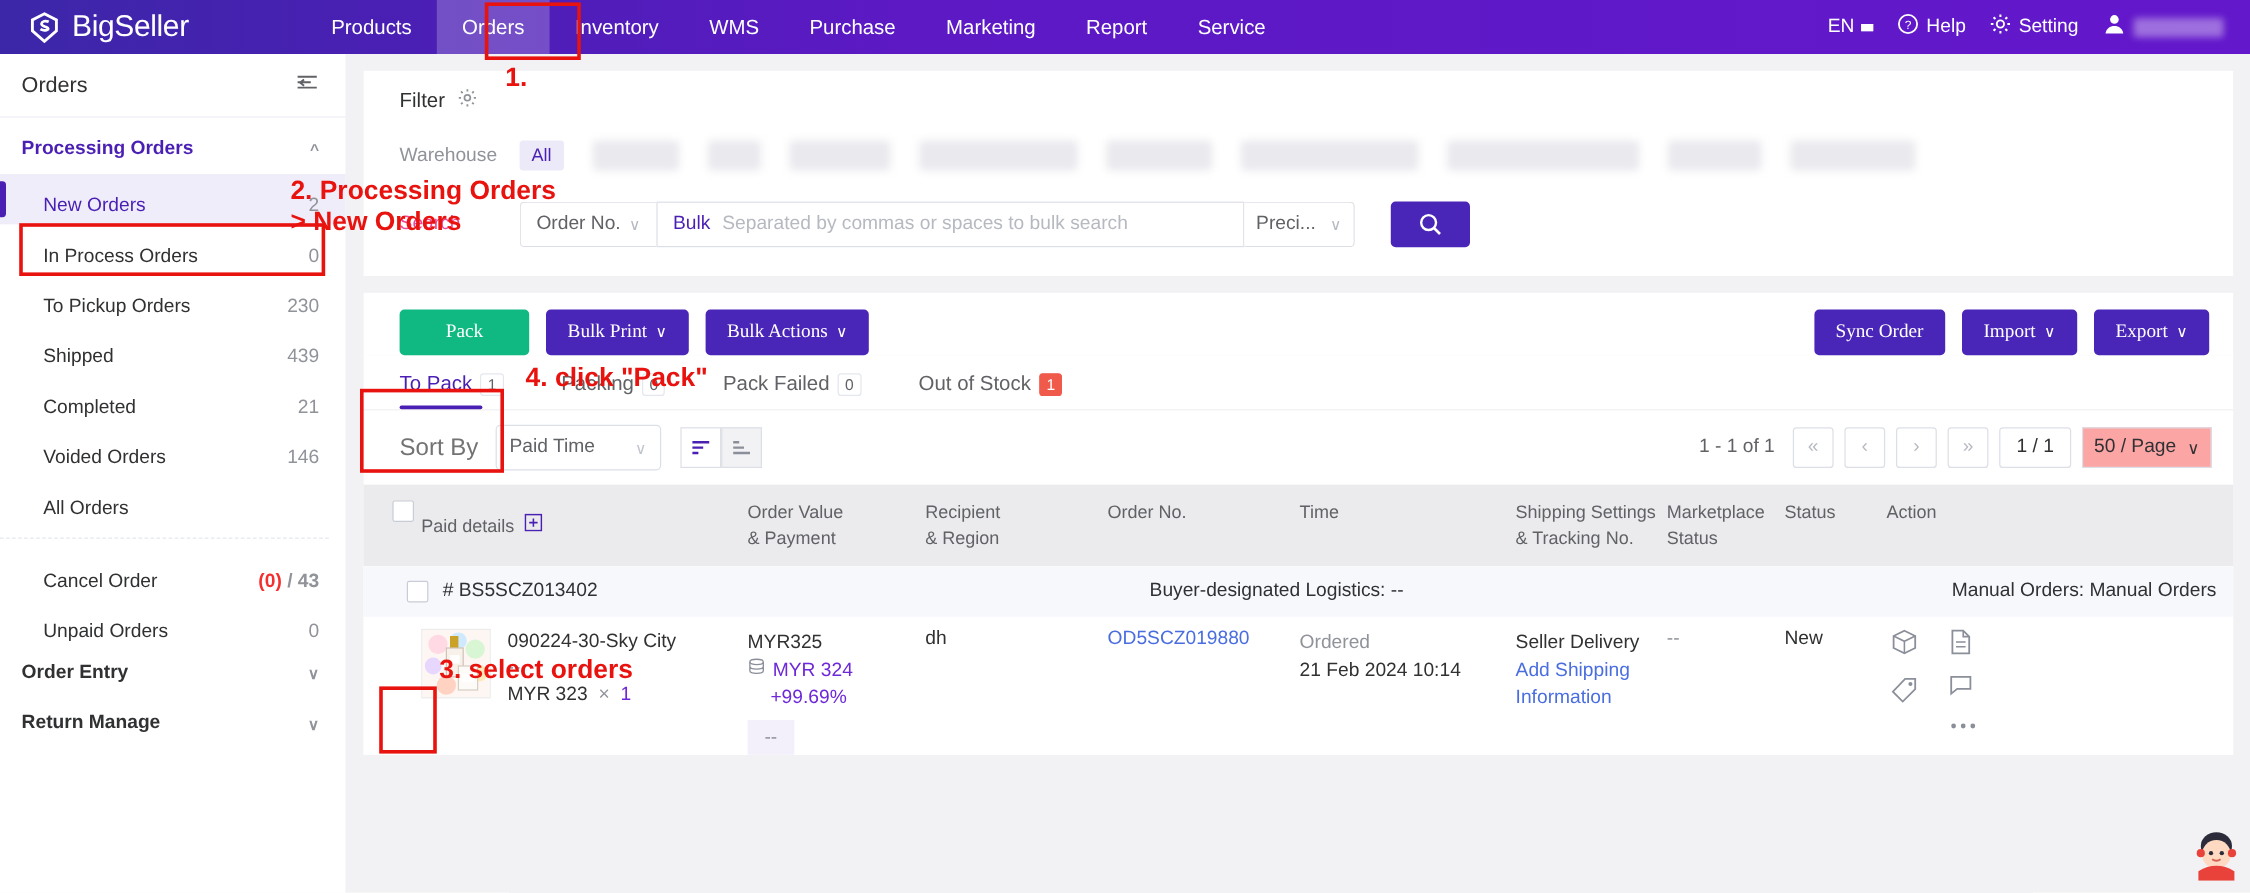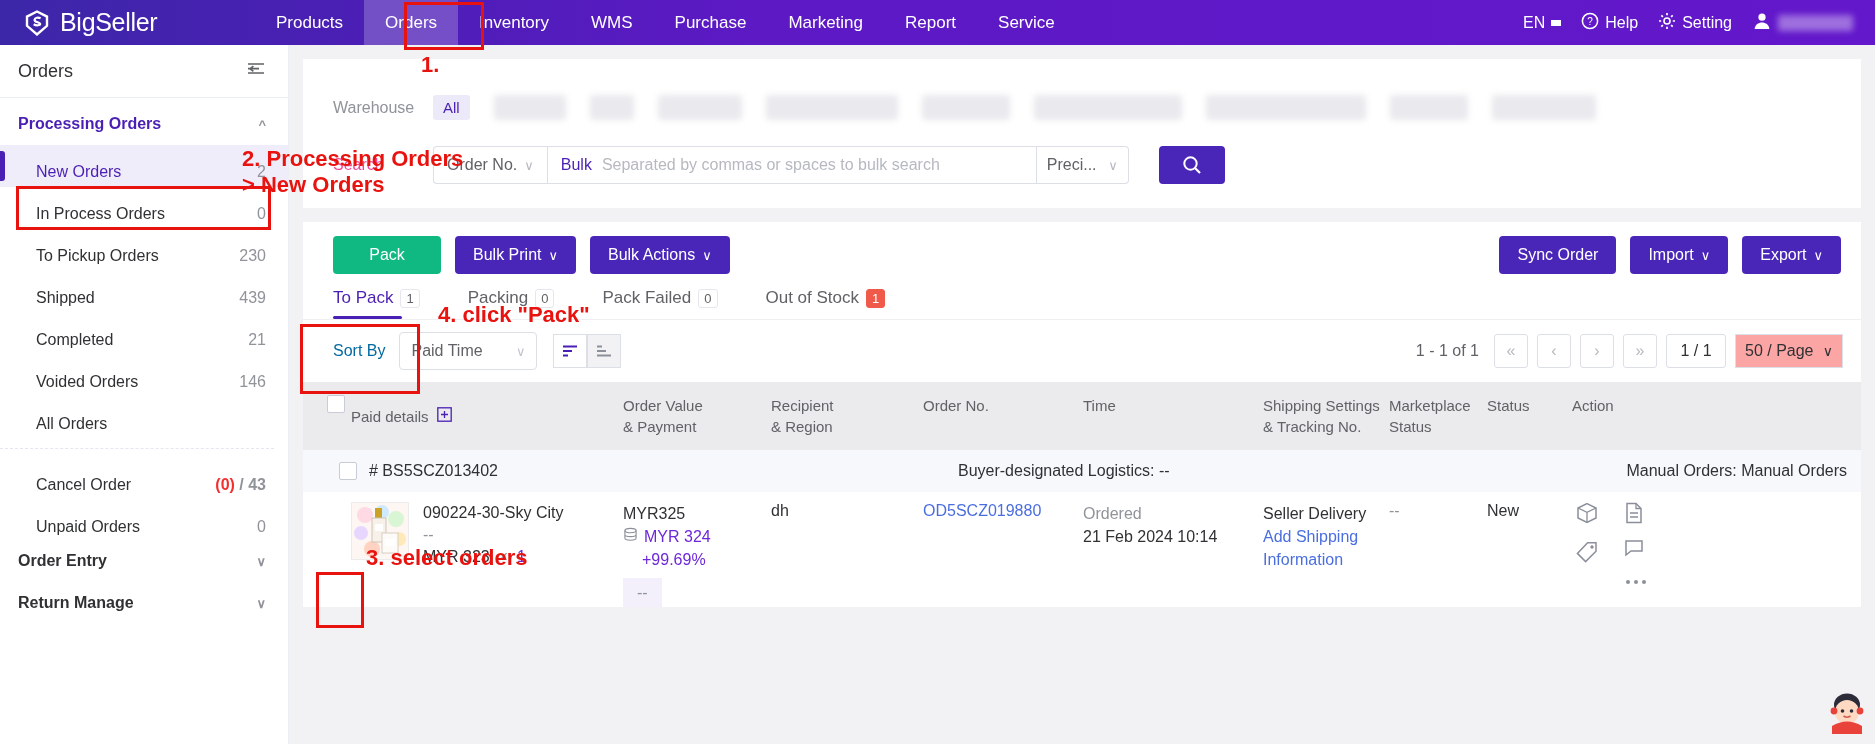--- a/index.html
+++ b/index.html
@@ -78,34 +78,34 @@
     height:38px; border:1px solid #dcdfe6; background:#fff; display:flex; align-items:center; gap:8px;
     padding:0 13px; width:490px;
   }
   .bulkinput .bk { color:#4a1fb4; font-size:16px; cursor:pointer; }
   .bulkinput input { border:none; outline:none; font-size:16px; width:100%; font-family:inherit; color:#303133;}
   .bulkinput input::placeholder { color:#b6b9c0; }
   .sel-box.right { border-left:none; border-right:1px solid #dcdfe6; border-radius:0 4px 4px 0; width:92px; justify-content:space-between; padding:0 10px;}
   .searchbtn { width:66px;height:38px;background:#4a26b8;border-radius:4px; margin-left:30px; display:flex;align-items:center;justify-content:center;cursor:pointer;}
 
   #actionbar { margin:14px 14px 0 14px; background:#fff; display:flex; align-items:center; padding:14px 20px 0 30px;}
-  .btn { height:38px; border-radius:4px; display:flex;align-items:center;justify-content:center; gap:7px; font-size:16px; color:#fff; cursor:pointer; padding:0 18px;}
+  .btn { height:38px; border-radius:4px; display:flex;align-items:center;justify-content:center; gap:7px; font-size:16px; color:#fff; cursor:pointer; padding:0 18px;font-family:Liberation Serif, serif;}
   .btn.green { background:#10b981; width:108px; padding:0;}
   .btn.purple { background:#4a26b8; }
   .btn-gap { width:14px; }
 
   #tabsrow { margin:0 14px; background:#fff; display:flex; align-items:flex-end; padding:14px 0 0 30px; }
   .tab { display:flex; align-items:flex-end; gap:7px; padding:0 0 11px 0; margin-right:48px; font-size:17px; color:#606266; cursor:pointer; position:relative;}
   .tab.active { color:#4a1fb4; }
   .tab.active:after { content:""; position:absolute; left:0; right:18px; bottom:0; height:3px; background:#4a1fb4; border-radius:2px;}
   .tab .badge { background:#fff; border:1px solid #e4e7ed; border-radius:3px; font-size:13px; color:#606266; padding:0 5px; line-height:17px;}
   .tab .badge.red { background:#f05a4b; color:#fff; border-color:#f05a4b; }
 
   #sortrow { margin:0 14px; background:#fff; display:flex; align-items:center; padding:12px 18px 12px 30px; border-top:1px solid #f0f0f2;}
-  #sortrow .lbl { color:#0369a1; font-size:16px; margin-right:14px;}
+  #sortrow .lbl { color:#737373; font-size:20px; margin-right:14px;}
   .dd { width:138px;height:38px;border:1px solid #dcdfe6;border-radius:4px;background:#fff;display:flex;align-items:center;justify-content:space-between;padding:0 11px;font-size:16px;color:#606266;cursor:pointer;}
   .sqbtn { width:34px;height:34px;border:1px solid #dcdfe6;background:#fff;display:flex;align-items:center;justify-content:center;cursor:pointer;}
   .sqbtn.on { background:#f2f2f4; }
   #pager { margin-left:auto; display:flex; align-items:center; gap:9px; }
   #pager .rng { font-size:16px; color:#606266; margin-right:6px;}
   .pg { width:34px;height:34px;border:1px solid #dcdfe6;border-radius:3px;background:#fff;display:flex;align-items:center;justify-content:center;color:#b6b9c0;font-size:16px;cursor:pointer;}
   .pgnum { width:60px;height:34px;border:1px solid #dcdfe6;border-radius:3px;background:#fff;display:flex;align-items:center;justify-content:center;color:#303133;font-size:16px;}
   .pgsize { width:108px;height:34px;border:1px solid #dcdfe6;border-radius:0;background:#fca5a5;display:flex;align-items:center;justify-content:space-between;padding:0 9px;color:#303133;font-size:16px;cursor:pointer;}
 
   
@@ -250,20 +250,31 @@
   </div>
   <div class="sb-group-head off" style="padding-top:12px;">
     <span>Return Manage</span>
     <span class="chev">∨</span>
   </div>
 </div>
 
 <div id="main">
 
   <div id="filtercard" class="card">
+    <div class="f-title">
+      <span>Filter</span>
+      <span class="gear">
+        <svg width="17" height="17" viewBox="0 0 18 18">
+            <circle cx="9" cy="9" r="2.6" fill="none" stroke="#909399" stroke-width="1.5"></circle>
+            <g stroke="#909399" stroke-width="1.6">
+              <path d="M9 1.4v2M9 14.6v2M1.4 9h2M14.6 9h2M3.4 3.4l1.4 1.4M13.2 13.2l1.4 1.4M14.6 3.4l-1.4 1.4M4.8 13.2l-1.4 1.4"></path>
+            </g>
+          </svg>
+      </span>
+    </div>
 
     <div class="frow">
       <div class="flabel">Warehouse</div>
       <div style="display:flex;align-items:center;">
         <span class="wtag all">All</span>
         <span class="wtag blur" style="width:72px;">&nbsp;</span>
         <span class="wtag blur" style="width:44px;">&nbsp;</span>
         <span class="wtag blur" style="width:84px;">&nbsp;</span>
         <span class="wtag blur" style="width:132px;">&nbsp;</span>
         <span class="wtag blur" style="width:88px;">&nbsp;</span>

